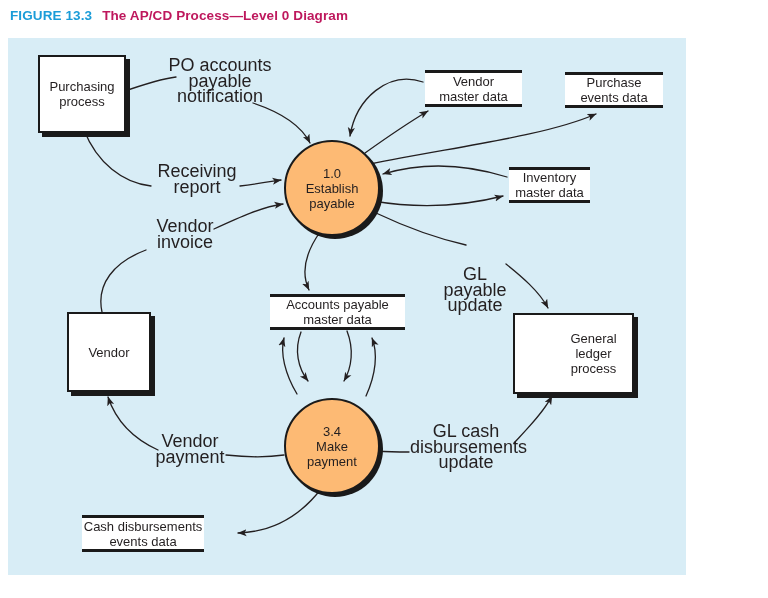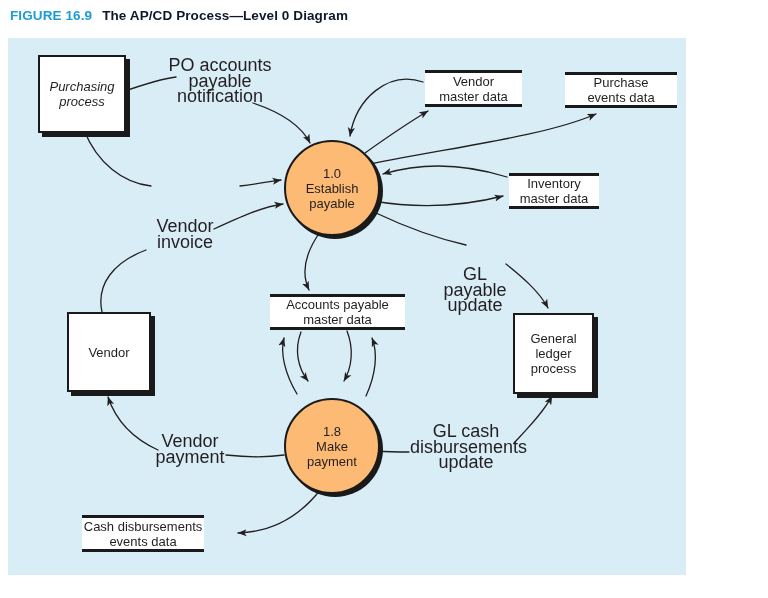--- a/index.html
+++ b/index.html
@@ -3,37 +3,37 @@
 <meta charset="utf-8">
 <style>
   html,body{margin:0;padding:0;background:#ffffff;}
   .page{
     position:relative;width:768px;height:598px;overflow:hidden;
     font-family:"Liberation Sans","DejaVu Sans",sans-serif;
     color:#231f20;background:#ffffff;
   }
   .figure-title{position:absolute;left:10px;top:8px;font-size:13.5px;font-weight:bold;letter-spacing:0.1px;}
   .figure-label{color:#1a9cd8;margin-right:10px;}
-  .figure-name{color:#0f172a;}
+  .figure-name{color:#be185d;}
   .panel{position:absolute;left:8px;top:38px;width:678px;height:537px;background:#d8edf6;}
   .arrows{position:absolute;left:0;top:0;width:768px;height:598px;z-index:1;}
   .node{position:absolute;z-index:2;display:flex;align-items:center;justify-content:center;
         text-align:center;font-size:13px;line-height:15px;white-space:pre-line;}
   .entity{background:#ffffff;border:2.5px solid #1a1a1a;box-shadow:4px 4px 0 #1a1a1a;}
   .process{background:#fdba74;border:2.5px solid #1a1a1a;border-radius:50%;box-shadow:3px 3px 0 #1a1a1a;}
   .datastore{background:#ffffff;border-top:3px solid #1a1a1a;border-bottom:3px solid #1a1a1a;}
   .flow-label{position:absolute;z-index:2;text-align:center;font-size:18px;line-height:15.5px;white-space:pre-line;}
 </style>
 </head>
 <body>
 
 <div class="page">
 
   <div class="figure-title">
-    <span class="figure-label">FIGURE 16.9</span><span class="figure-name">The AP/CD Process—Level 0 Diagram</span>
+    <span class="figure-label">FIGURE 13.3</span><span class="figure-name">The AP/CD Process—Level 0 Diagram</span>
   </div>
 
   <div class="panel"></div>
 
   <svg class="arrows" viewBox="0 0 768 598">
     <defs>
       <marker id="ah" markerWidth="11" markerHeight="9" refX="8.6" refY="4" orient="auto" markerUnits="userSpaceOnUse">
         <path d="M0,0.4 L9,4 L0,7.6 L2.2,4 Z" fill="#231f20"></path>
       </marker>
     </defs>
@@ -57,48 +57,50 @@
       <path d="M347,331 C354,349 352,367 344,381" marker-end="url(#ah)"></path>
       <path d="M366,396 C376,374 378,353 372,338" marker-end="url(#ah)"></path>
       <path d="M284,455 C264,458 245,457 226,455"></path>
       <path d="M158,450 C134,439 116,421 108,397" marker-end="url(#ah)"></path>
       <path d="M377,451 C390,452 399,452 409,452"></path>
       <path d="M514,443 C527,429 543,413 552,396" marker-end="url(#ah)"></path>
       <path d="M321,489 C300,516 272,532 238,533" marker-end="url(#ah)"></path>
     </g>
   </svg>
 
-  <div class="node entity" style="left:38px;top:55px;width:84px;height:74px;font-style:italic;">Purchasing
+  <div class="node entity" style="left:38px;top:55px;width:84px;height:74px;">Purchasing
 process</div>
   <div class="node entity" style="left:67px;top:312px;width:80px;height:76px;">Vendor</div>
-  <div class="node entity" style="left:513px;top:313px;width:77px;height:77px;">General
+  <div class="node entity" style="left:513px;top:313px;width:77px;height:77px;padding-left:40px;">General
 ledger
 process</div>
 
   <div class="node process" style="left:284px;top:140px;width:92px;height:92px;">1.0
 Establish
 payable</div>
-  <div class="node process" style="left:284px;top:398px;width:92px;height:92px;">1.8
+  <div class="node process" style="left:284px;top:398px;width:92px;height:92px;">3.4
 Make
 payment</div>
 
   <div class="node datastore" style="left:425px;top:70px;width:97px;height:31px;">Vendor
 master data</div>
-  <div class="node datastore" style="left:565px;top:72px;width:112px;height:30px;">Purchase
+  <div class="node datastore" style="left:565px;top:72px;width:98px;height:30px;">Purchase
 events data</div>
-  <div class="node datastore" style="left:509px;top:173px;width:90px;height:30px;">Inventory
+  <div class="node datastore" style="left:509px;top:167px;width:81px;height:30px;">Inventory
 master data</div>
   <div class="node datastore" style="left:270px;top:294px;width:135px;height:30px;">Accounts payable
 master data</div>
   <div class="node datastore" style="left:82px;top:515px;width:122px;height:31px;">Cash disbursements
 events data</div>
 
   <div class="flow-label" style="left:168px;top:58px;width:104px;">PO accounts
 payable
 notification</div>
+  <div class="flow-label" style="left:152px;top:164px;width:90px;">Receiving
+report</div>
   <div class="flow-label" style="left:143px;top:219px;width:84px;">Vendor
 invoice</div>
   <div class="flow-label" style="left:430px;top:232px;width:90px;margin-top:35px;">GL payable
 update</div>
   <div class="flow-label" style="left:148px;top:434px;width:84px;">Vendor
 payment</div>
   <div class="flow-label" style="left:410px;top:424px;width:112px;">GL cash
 disbursements
 update</div>
 

